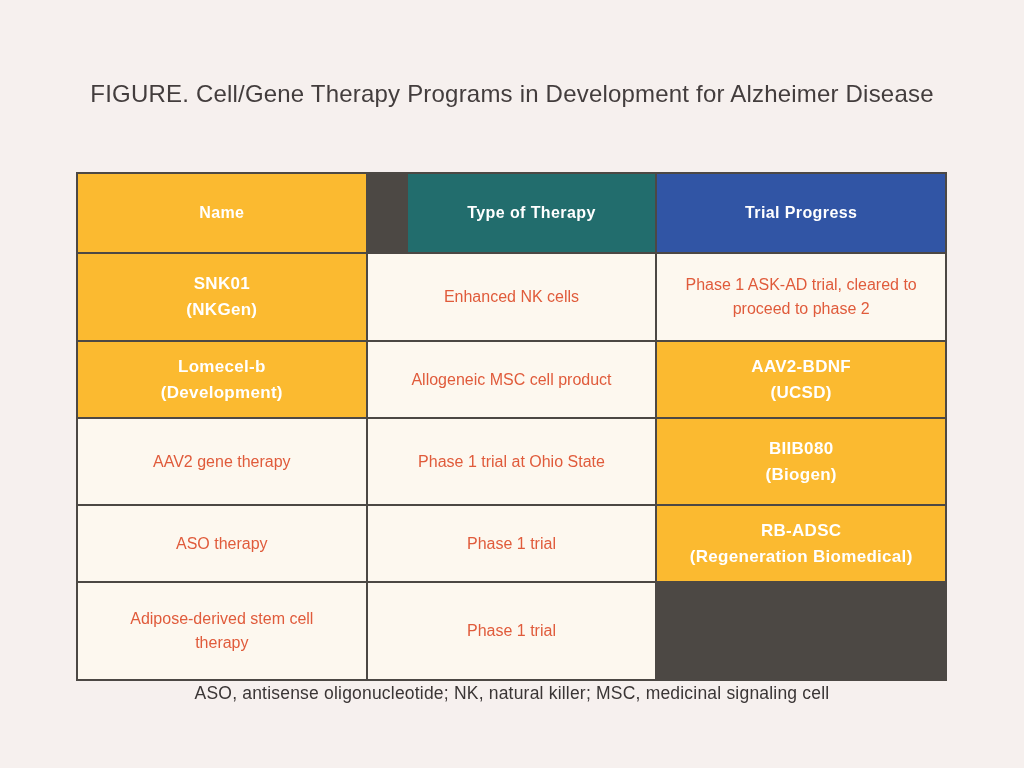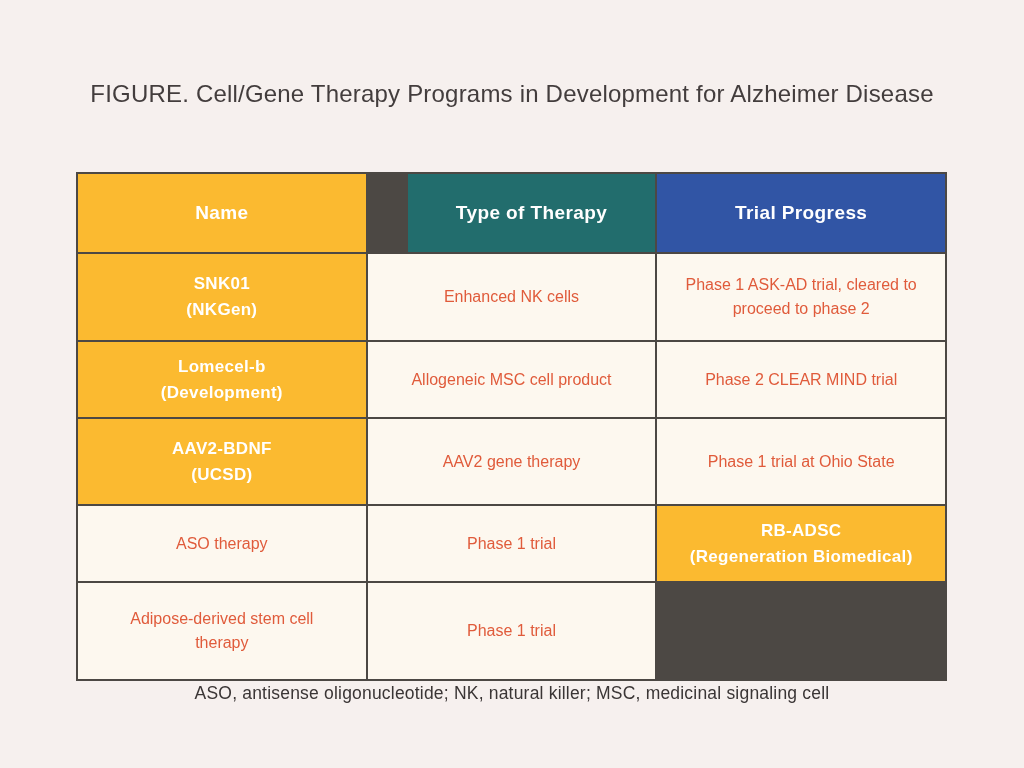--- a/index.html
+++ b/index.html
@@ -44,21 +44,21 @@
     border:2px solid var(--border,#4c4844);
   }
   .cell{
     display:flex;
     flex-direction:column;
     align-items:center;
     justify-content:center;
     text-align:center;
   }
   .hdr{
-    font-size:19px;
+    font-size:16px;
     font-weight:bold;
     color:var(--header-text,#ffffff);
     letter-spacing:0.4px;
   }
   .hdr-name{background:var(--name-col,#fbba30);}
   .hdr-therapy{background:var(--therapy-header,#226d6d);margin-left:40px;}
   .hdr-progress{background:var(--progress-header,#3155a5);}
   .name-cell{
     background:var(--name-col,#fbba30);
     color:var(--header-text,#ffffff);
@@ -100,29 +100,32 @@
     <span>(NKGen)</span>
   </div>
   <div class="cell body-cell">Enhanced NK cells</div>
   <div class="cell body-cell">Phase 1 ASK-AD trial, cleared to proceed to phase 2</div>
 
   <div class="cell name-cell">
     <span>Lomecel-b</span>
     <span>(Development)</span>
   </div>
   <div class="cell body-cell">Allogeneic MSC cell product</div>
-  <div class="cell body-cell">Phase 2 CLEAR MIND trial</div>
 
   <div class="cell name-cell">
     <span>AAV2-BDNF</span>
     <span>(UCSD)</span>
   </div>
   <div class="cell body-cell">AAV2 gene therapy</div>
   <div class="cell body-cell">Phase 1 trial at Ohio State</div>
 
+  <div class="cell name-cell">
+    <span>BIIB080</span>
+    <span>(Biogen)</span>
+  </div>
   <div class="cell body-cell">ASO therapy</div>
   <div class="cell body-cell">Phase 1 trial</div>
 
   <div class="cell name-cell">
     <span>RB-ADSC</span>
     <span>(Regeneration Biomedical)</span>
   </div>
   <div class="cell body-cell">Adipose-derived stem cell therapy</div>
   <div class="cell body-cell">Phase 1 trial</div>
 </div>

